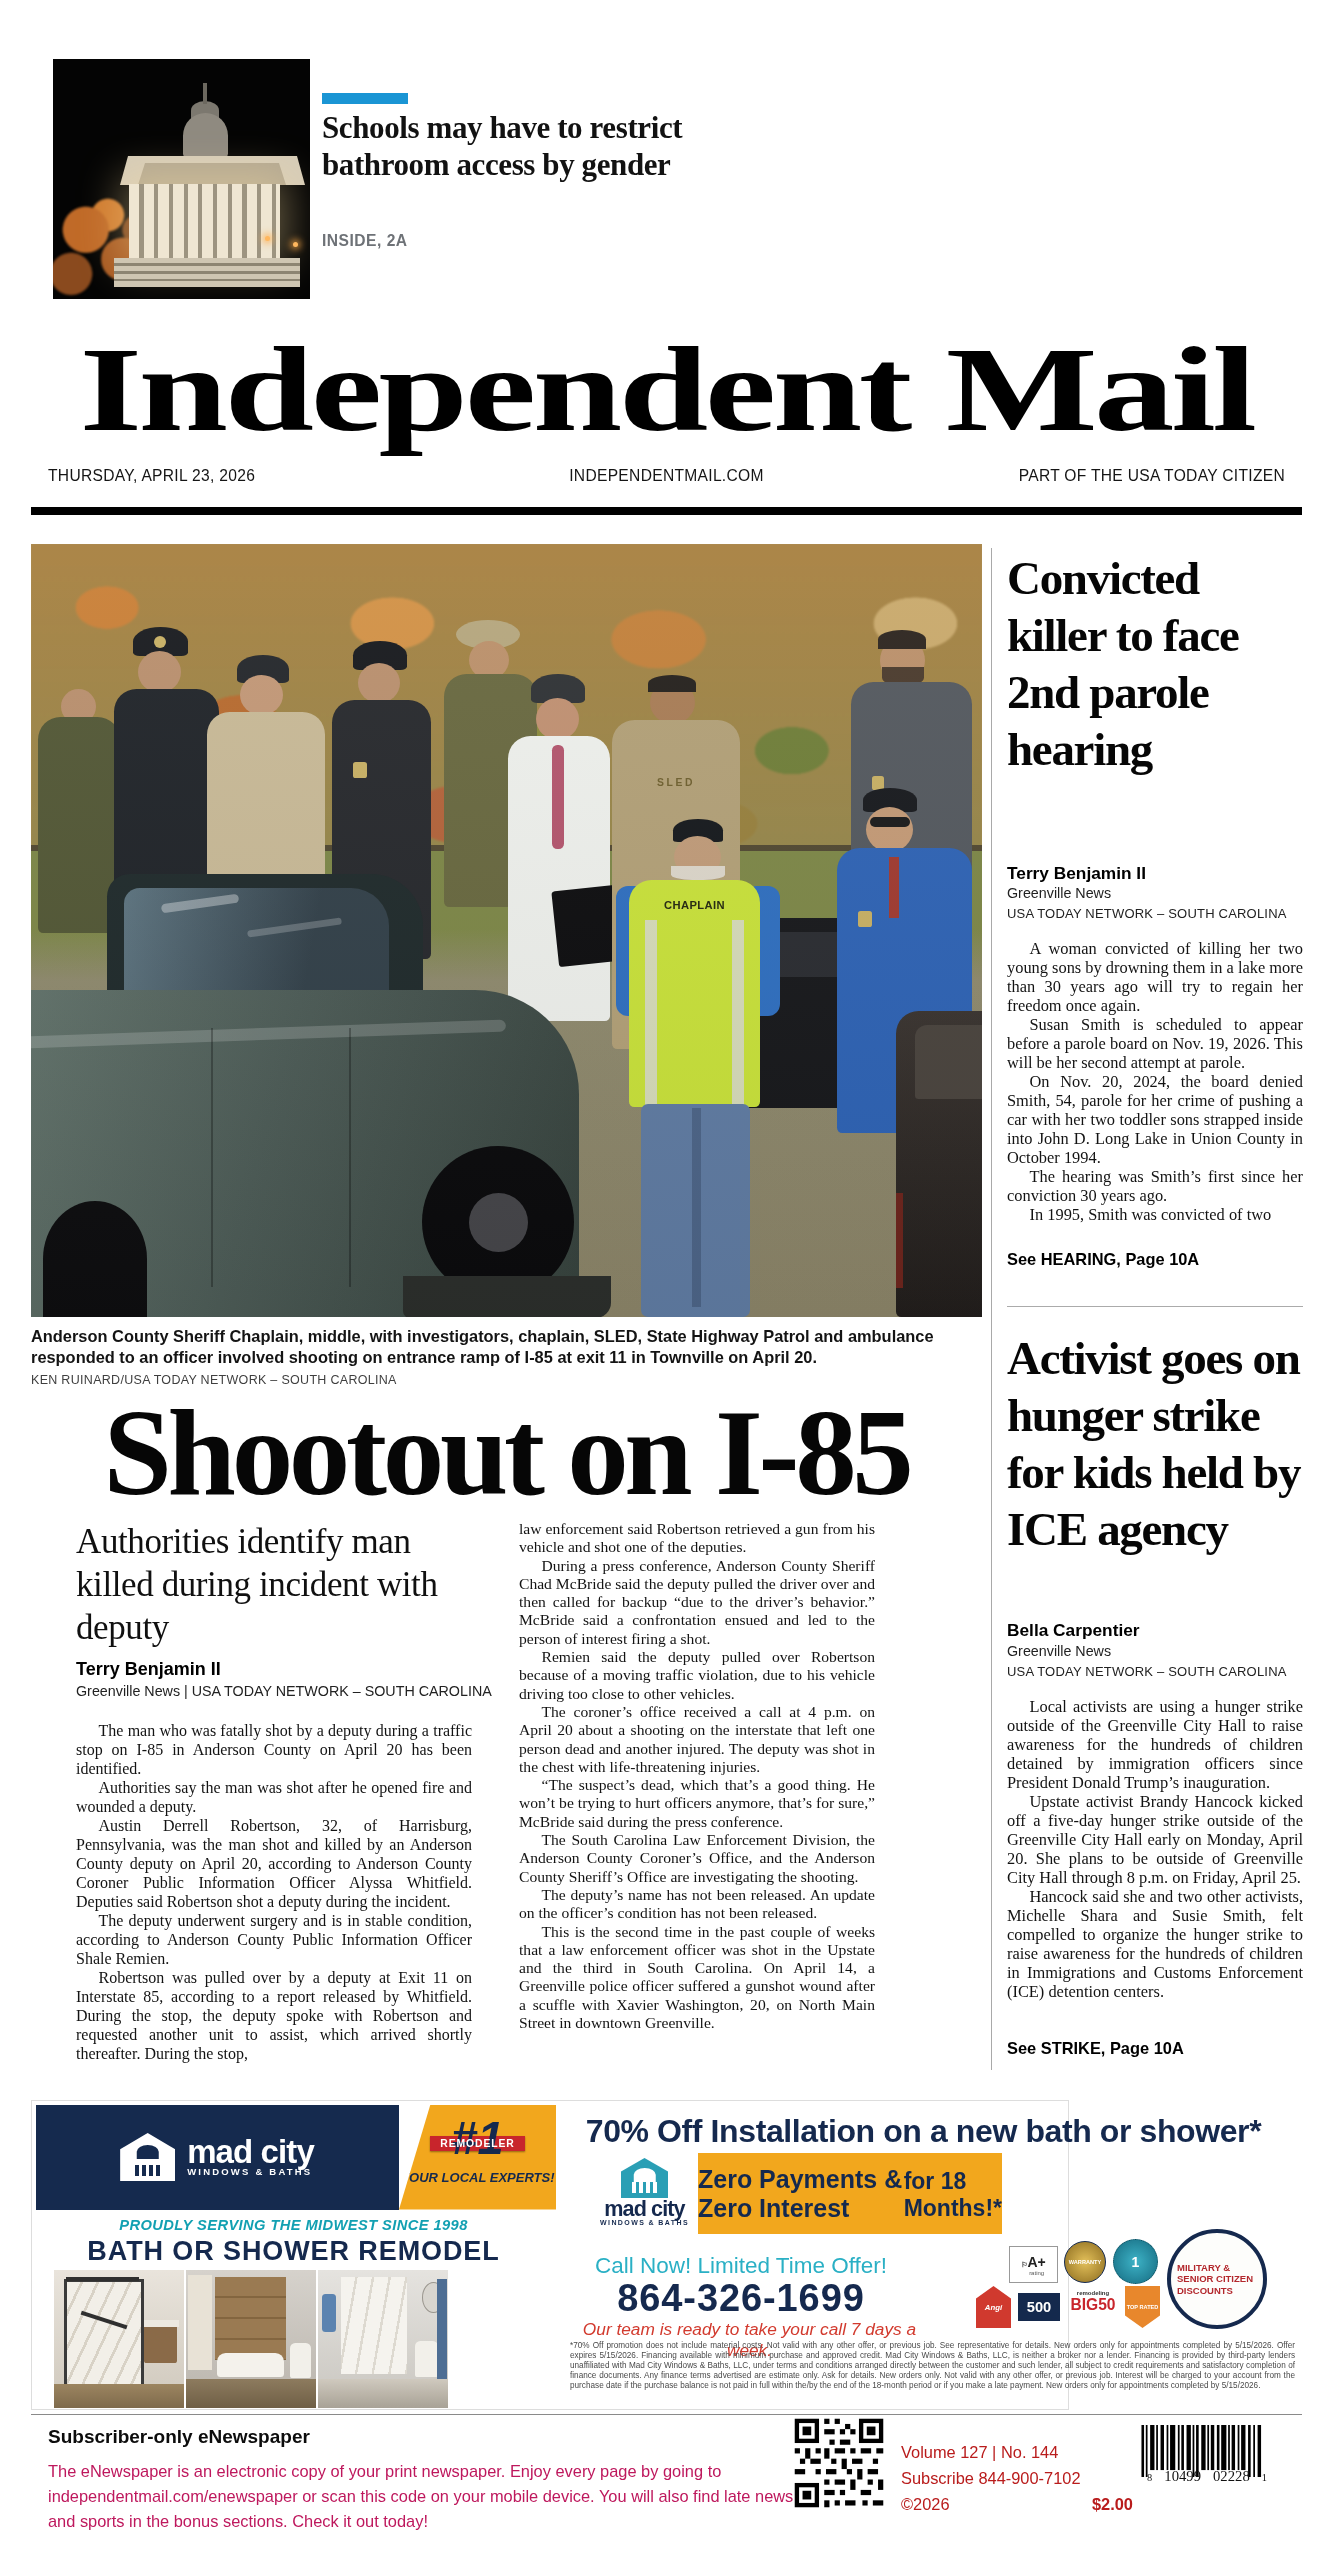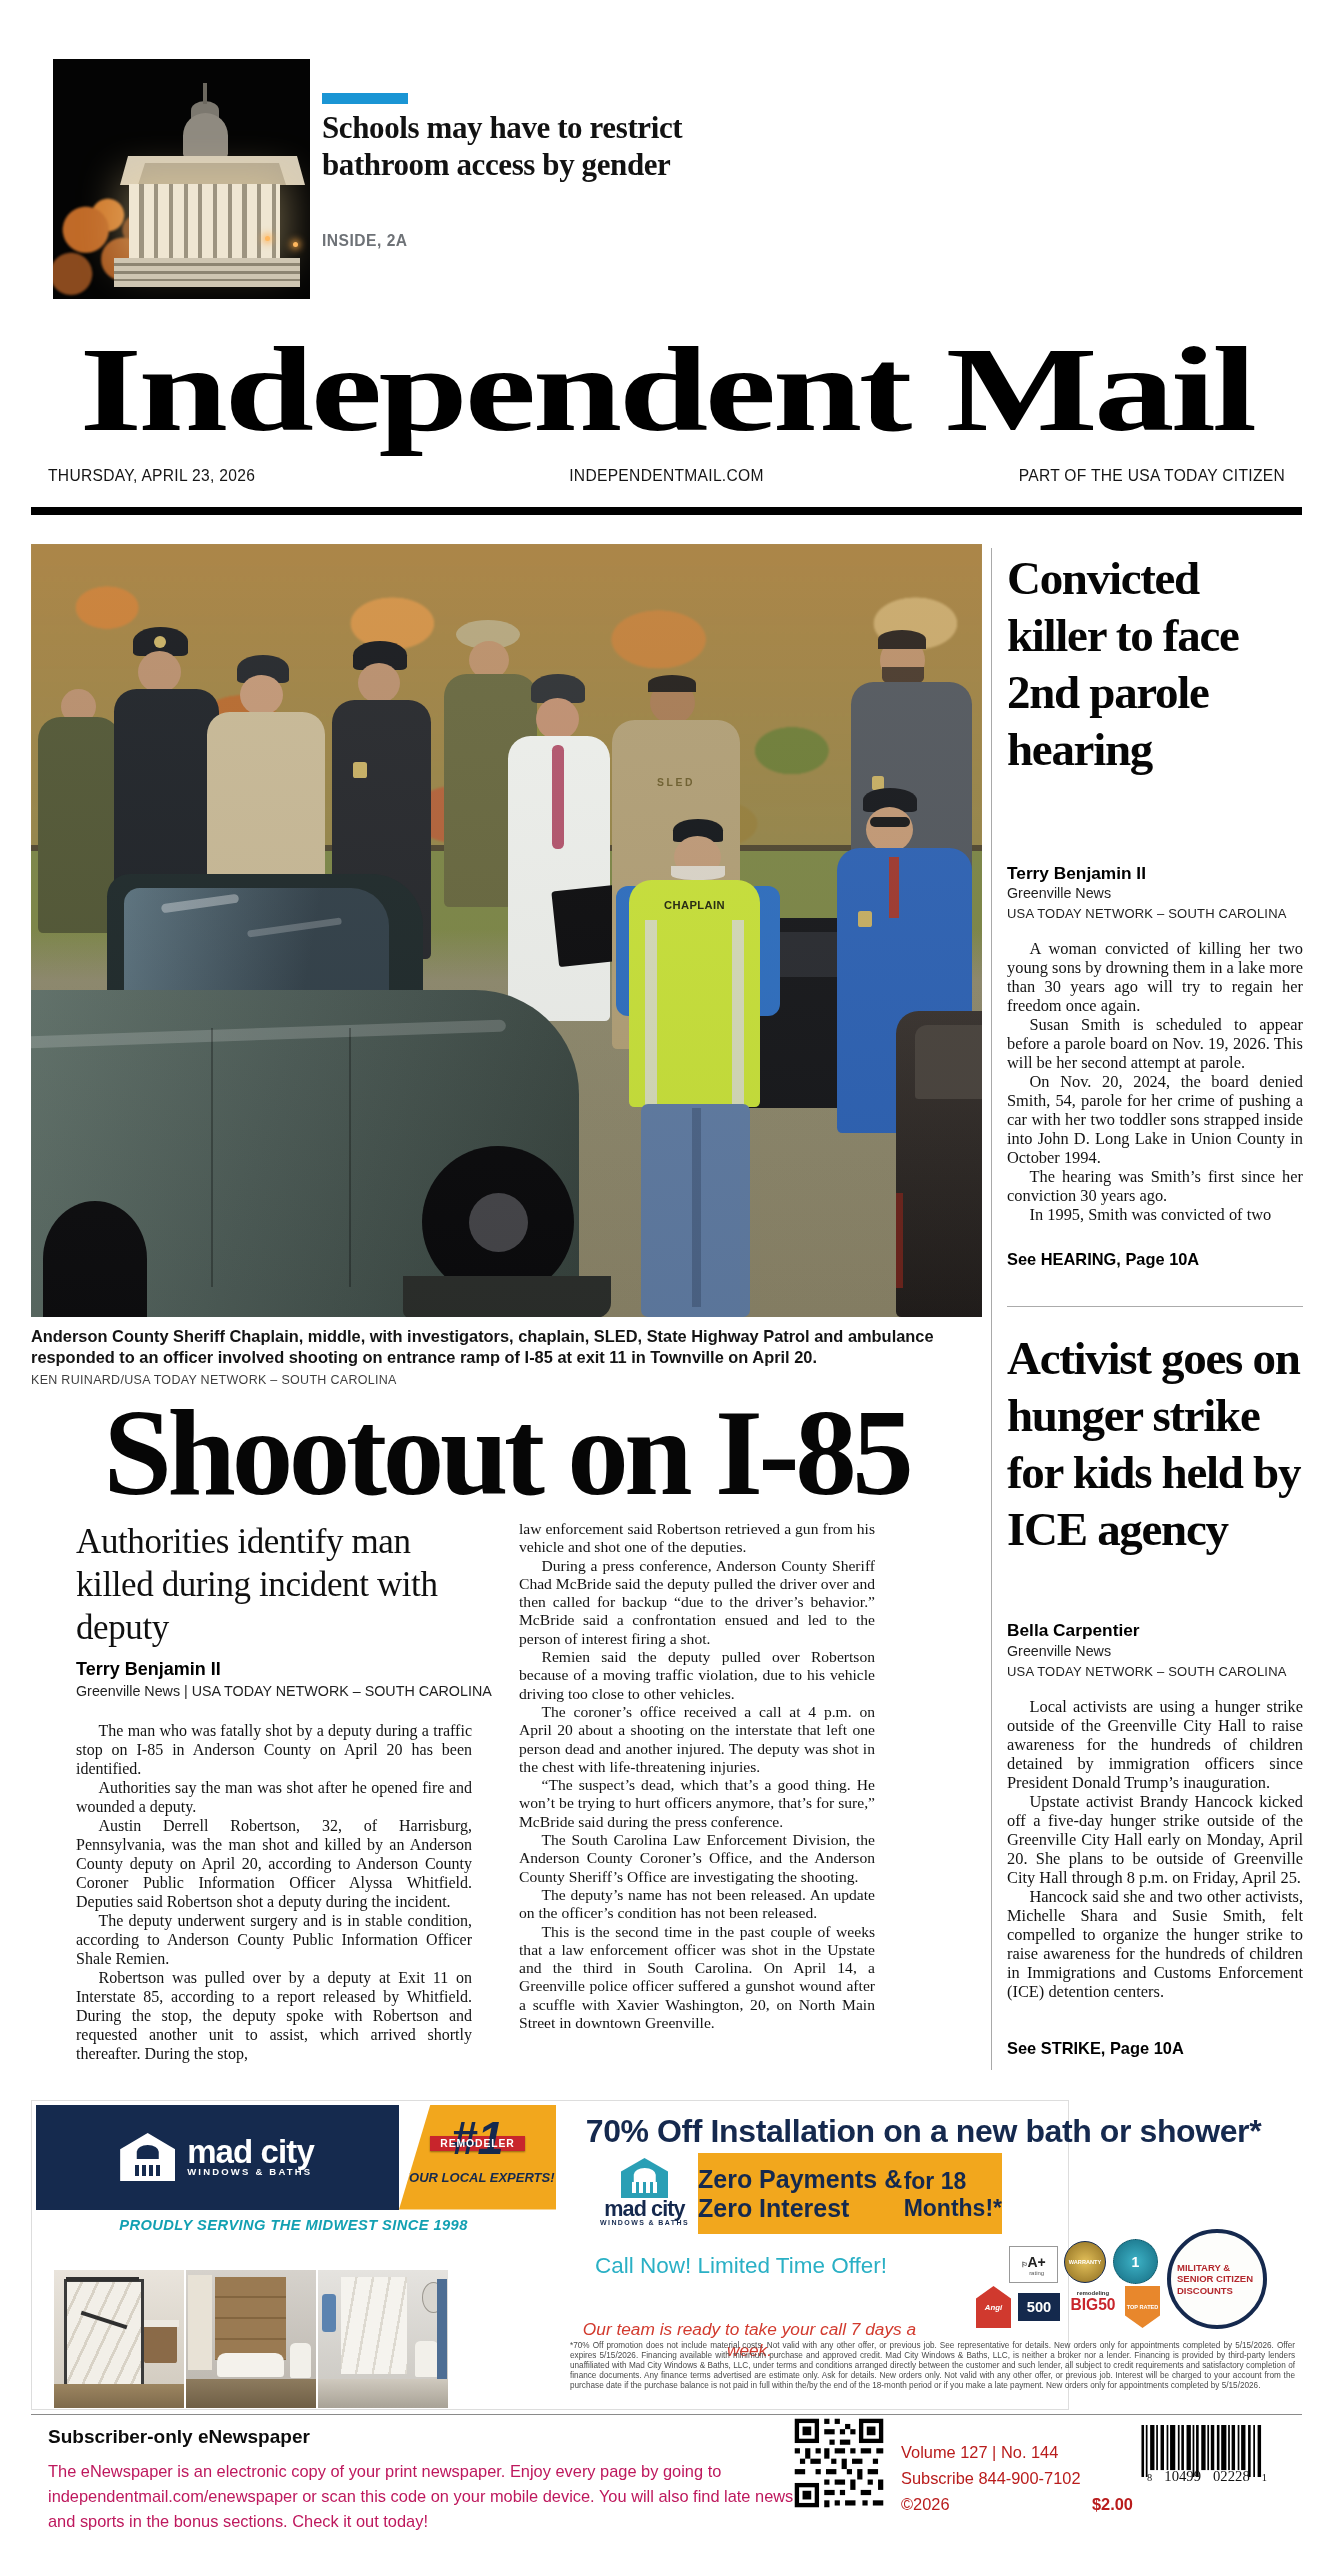--- a/index.html
+++ b/index.html
@@ -341,20 +341,21 @@
       </div>
     </div>
 
     <div class="abs ad-goldtab">
       <div class="rank-num">#1</div>
       <div class="rank-ribbon">REMODELER</div>
       <div class="rank-experts">YOUR LOCAL EXPERTS!</div>
     </div>
 
     <div class="abs ad-serving">PROUDLY SERVING THE MIDWEST SINCE 1998</div>
+    <div class="abs ad-lefttitle">BATH OR SHOWER REMODEL</div>
 
     <div class="ad-photo" style="left:21.6px;background:linear-gradient(#e9e4dc,#cfc8bc);">
       <div class="abs" style="left:10.4px;top:8.6px;width:74px;height:104px;background:repeating-linear-gradient(115deg,#f2efe8 0 12px,#d8d2c6 12px 14.7px);border:3.5px solid #3a3a3a;"></div>
       <div class="abs" style="left:12px;top:7px;width:73px;height:4.3px;background:#2f2f2f;"></div>
       <div class="abs" style="left:26px;top:48px;width:48px;height:4.3px;background:#2f2f2f;transform:rotate(18deg);"></div>
       <div class="abs" style="left:90px;top:55px;width:33px;height:38px;background:#8a6a48;border-radius:2.6px;"></div>
       <div class="abs" style="left:90px;top:50px;width:35px;height:7px;background:#ece8e0;"></div>
       <div class="abs" style="left:0;top:114px;width:130px;height:24px;background:linear-gradient(#9c8560,#7e6a4c);"></div>
     </div>
     <div class="ad-photo" style="left:154px;background:linear-gradient(#d6d2cc,#b9b4ac);">
@@ -383,20 +384,21 @@
       <div class="mc-name" style="color:#15294e;font-size:21.6px;line-height:21px;">mad city</div>
       <div class="mc-sub" style="color:#15294e;font-size:7px;letter-spacing:1.4px;">WINDOWS &amp; BATHS</div>
     </div>
 
     <div class="abs ad-goldbox">
       <div class="l1">Zero Payments &amp; Zero Interest</div>
       <div class="l2">for 18 Months!*</div>
     </div>
 
     <div class="abs ad-call">Call Now! Limited Time Offer!</div>
+    <div class="abs ad-phone">864-326-1699</div>
     <div class="abs ad-team">Our team is ready to take your call 7 days a week.</div>
     <div class="abs ad-disc">*70% Off promotion does not include material costs. Not valid with any other offer, or previous job. See representative for details. New orders only for appointments completed by 5/15/2026. Offer expires 5/15/2026. Financing available with minimum purchase and approved credit. Mad City Windows &amp; Baths, LLC, is neither a broker nor a lender. Financing is provided by third-party lenders unaffiliated with Mad City Windows &amp; Baths, LLC, under terms and conditions arranged directly between the customer and such lender, all subject to credit requirements and satisfactory completion of finance documents. Any finance terms advertised are estimate only. Ask for details. New orders only. Not valid with any other offer, or previous job. Interest will be charged to your account from the purchase date if the purchase balance is not paid in full within the/by the end of the 18-month period or if you make a late payment. New orders only for appointments completed by 5/15/2026.</div>
 
     <div class="badge" style="left:977px;top:145px;width:47px;height:35px;border:0.9px solid #999;background:#fff;">
       <span style="font:700 7px 'Liberation Sans',sans-serif;">⚐</span>
       <div>
         <div style="font:700 14px 'Liberation Sans',sans-serif;color:#222;">A+</div>
         <div style="font:400 6px 'Liberation Sans',sans-serif;color:#555;">rating</div>
       </div>
     </div>

